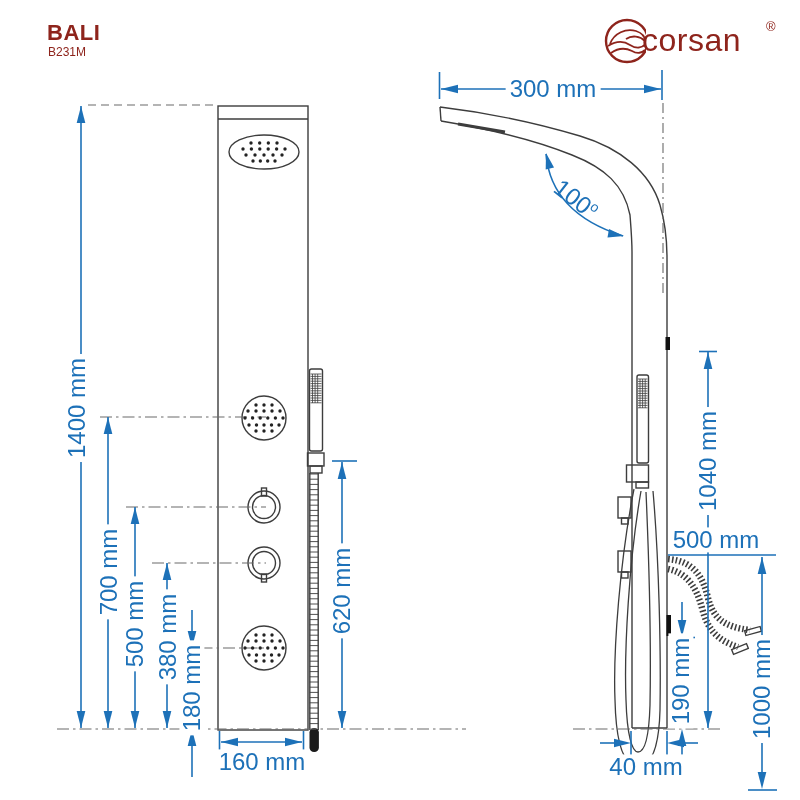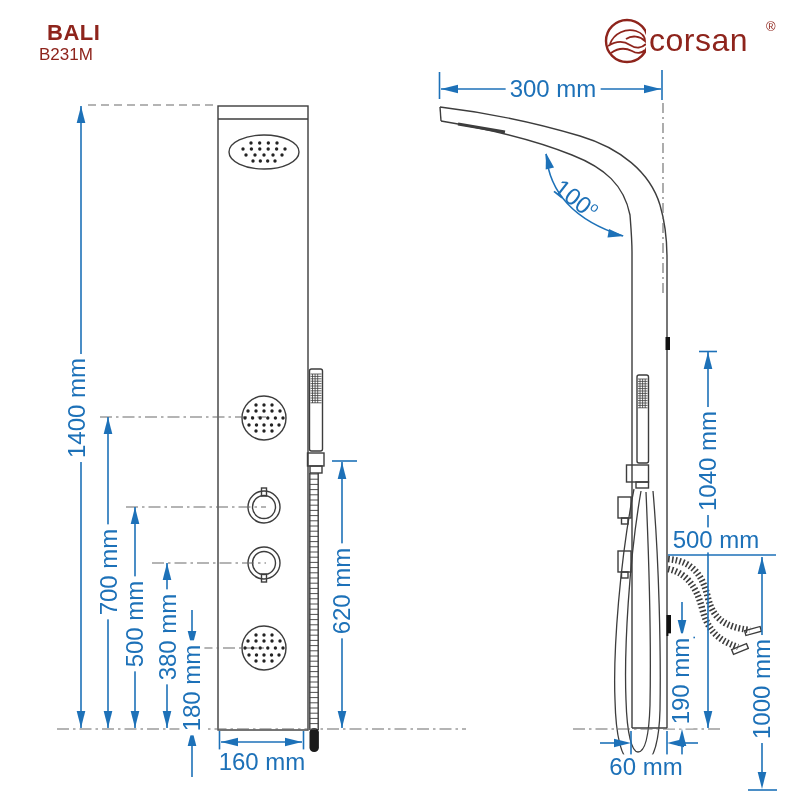--- a/index.html
+++ b/index.html
@@ -5,23 +5,23 @@
   html,body{margin:0;padding:0;background:#fff;}
   #stage{position:relative;width:800px;height:800px;background:#fff;overflow:hidden;
          font-family:"Liberation Sans",sans-serif;}
   #stage svg{position:absolute;left:0;top:0;}
   .dim{position:absolute;color:#1d71b8;font-size:24px;font-weight:400;white-space:nowrap;
        background:#fff;padding:0 4px;line-height:1.05;transform:translate(-50%,-50%);}
   .dim.v{transform:translate(-50%,-50%) rotate(-90deg);}
   .dim.ang{background:transparent;transform:translate(-50%,-50%) rotate(38deg);padding:0;}
   .dim.ang sup{font-size:14px;}
   #product-name{position:absolute;left:47px;top:20px;color:#8e241c;font-size:22px;font-weight:bold;letter-spacing:.5px;}
-  #model-number{position:absolute;left:39px;top:45px;color:#8e241c;font-size:17px;}
+  #model-number{position:absolute;left:48px;top:45px;color:#8e241c;font-size:12px;}
   #brand{position:absolute;left:600px;top:17px;width:185px;height:50px;color:#8e241c;}
-  #brand-name{position:absolute;left:49px;top:5px;font-size:32px;letter-spacing:.5px;}
+  #brand-name{position:absolute;left:42px;top:5px;font-size:32px;letter-spacing:.5px;}
   #brand-reg{position:absolute;left:166px;top:2px;font-size:13px;}
 </style>
 </head>
 <body>
 
 <div id="stage">
 
 <svg width="800" height="800" viewBox="0 0 800 800">
 
   <g stroke="#3d3d3d" stroke-width="1.4" fill="none">
@@ -390,15 +390,15 @@
 <div class="dim v" style="left:192px;top:688px">180 mm</div>
 <div class="dim v" style="left:342px;top:591px">620 mm</div>
 <div class="dim" style="left:262px;top:762px">160 mm</div>
 
 <div class="dim" style="left:553px;top:89px">300 mm</div>
 <div class="dim ang" style="left:576px;top:199px"><span>100</span><sup>o</sup></div>
 <div class="dim v" style="left:708px;top:461px">1040 mm</div>
 <div class="dim" style="left:716px;top:540px">500 mm</div>
 <div class="dim v" style="left:681px;top:681px">190 mm</div>
 <div class="dim v" style="left:762px;top:689px">1000 mm</div>
-<div class="dim" style="left:646px;top:767px">60 mm</div>
+<div class="dim" style="left:646px;top:767px">40 mm</div>
 
 </div>
 
 </body></html>

